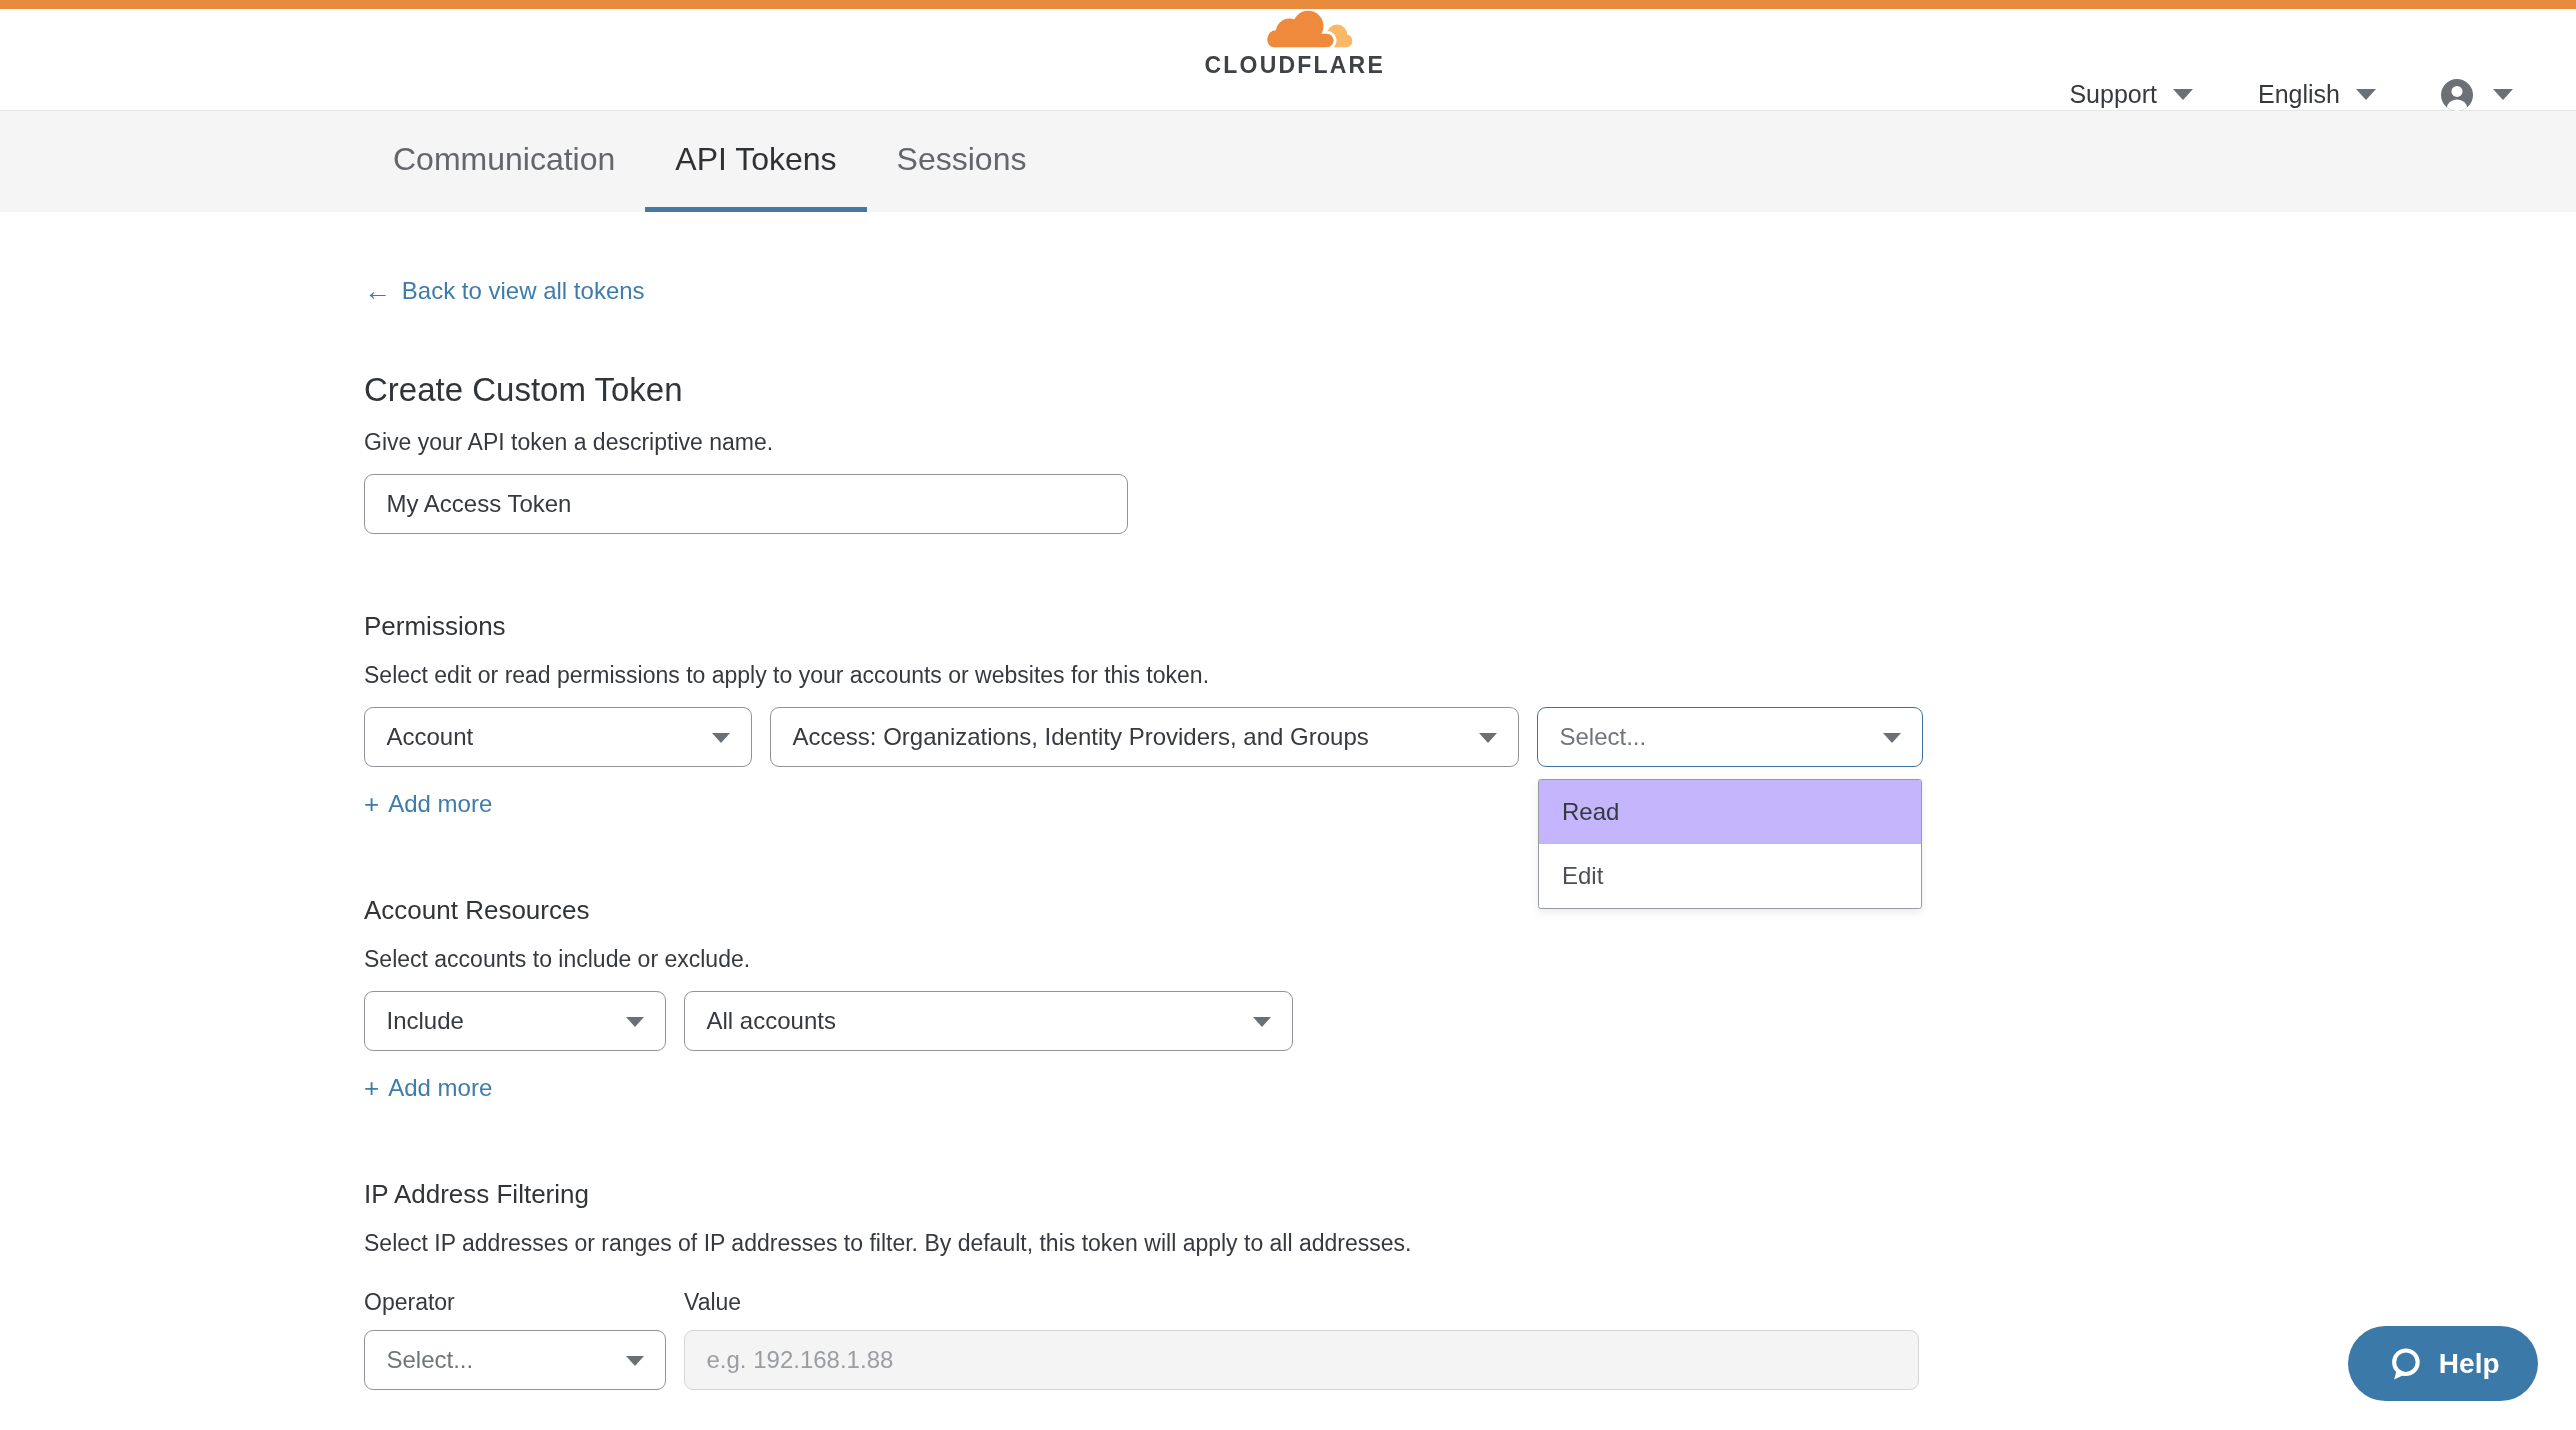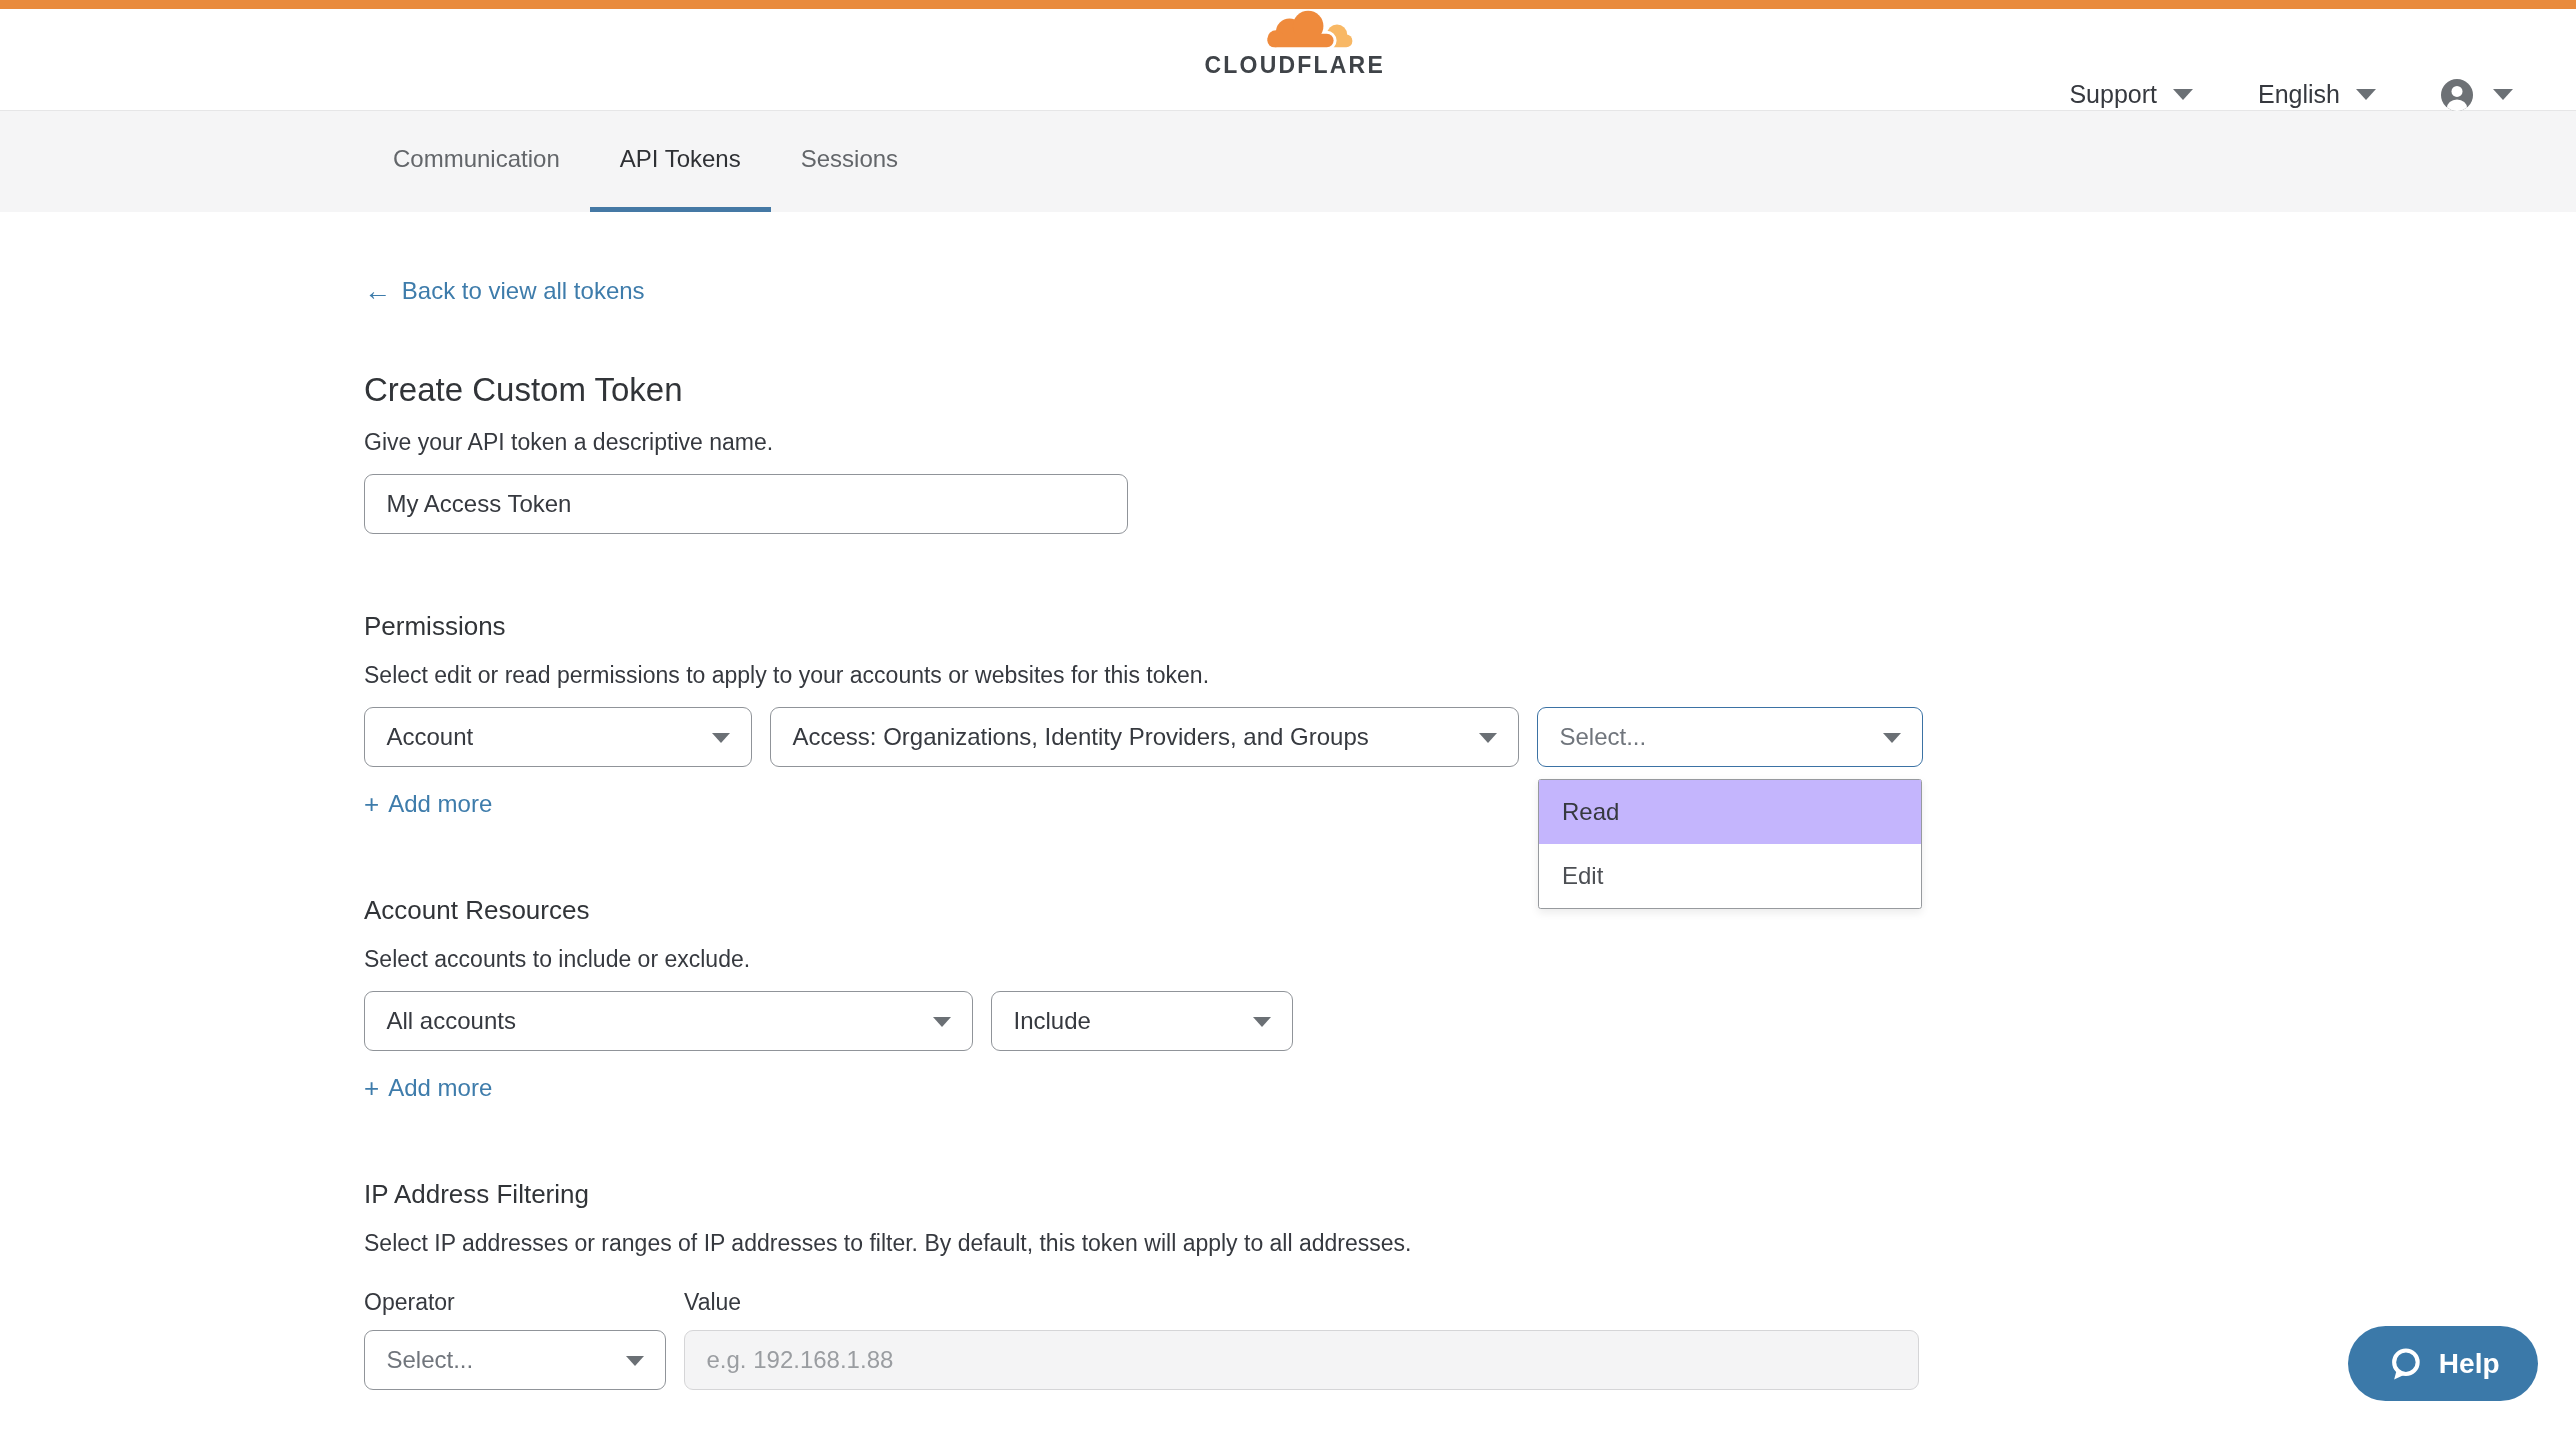--- a/index.html
+++ b/index.html
@@ -16,21 +16,21 @@
   .header-right { margin-left:auto; display:flex; align-items:center; font-size:25px; color:#36393f; }
   .menu-group { display:flex; align-items:center; gap:16px; cursor:pointer; }
   .gap-lg { margin-left:65px; }
   .chev { width:0; height:0; border-left:10px solid transparent; border-right:10px solid transparent;
     border-top:11.7px solid #6b7075; display:inline-block; }
   .avatar-wrap { display:flex; align-items:center; gap:20px; margin-left:65px; cursor:pointer; }
 
   
   .tabbar { height:102px; background:#f5f5f6; border-top:0.9px solid #e6e6e7; display:flex;
     padding-left:363px; }
-  .tab { display:flex; align-items:center; padding:0 30px; font-size:24px; color:#63666a;
+  .tab { display:flex; align-items:center; padding:0 30px; font-size:32px; color:#63666a;
     cursor:pointer; border-bottom:5.4px solid transparent; }
   .tab.active { color:#2f3135; font-weight:500; border-bottom-color:#4579a5; }
 
   
   .content { padding-left:364px; width:1975px; }
   .back-link { margin-top:65px; display:inline-flex; align-items:center; gap:10.8px;
     color:#3e7cab; font-size:24px; cursor:pointer; text-decoration:none; }
   .back-arrow { font-size:27px; line-height:1; }
   h1 { margin-top:66px; font-size:33px; font-weight:400; color:#313438; }
   .section-heading { font-size:26px; font-weight:400; color:#313438; }
@@ -176,26 +176,26 @@
   </div>
   <a class="add-more">
     <span class="plus">+</span>
     <span>Add more</span>
   </a>
 
   
   <div class="section-heading mt-section">Account Resources</div>
   <div class="desc">Select accounts to include or exclude.</div>
   <div class="row">
+    <div class="select w-mode">
+      <span>Include</span>
+      <span class="chev-sm"></span>
+    </div>
     <div class="select w-accounts">
       <span>All accounts</span>
-      <span class="chev-sm"></span>
-    </div>
-    <div class="select w-mode">
-      <span>Include</span>
       <span class="chev-sm"></span>
     </div>
   </div>
   <a class="add-more">
     <span class="plus">+</span>
     <span>Add more</span>
   </a>
 
   
   <div class="section-heading mt-section">IP Address Filtering</div>

